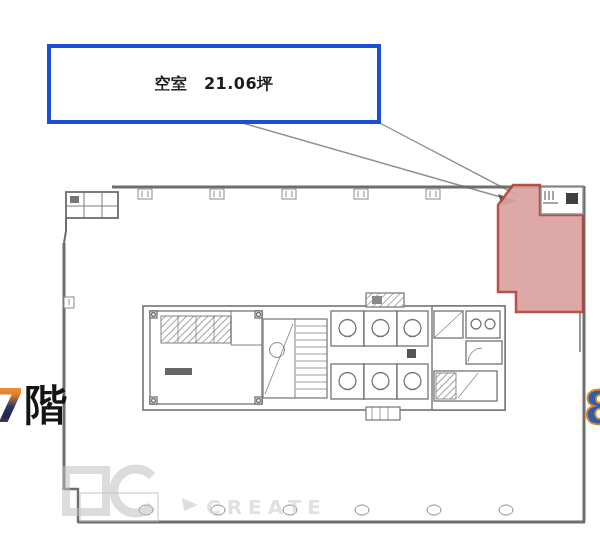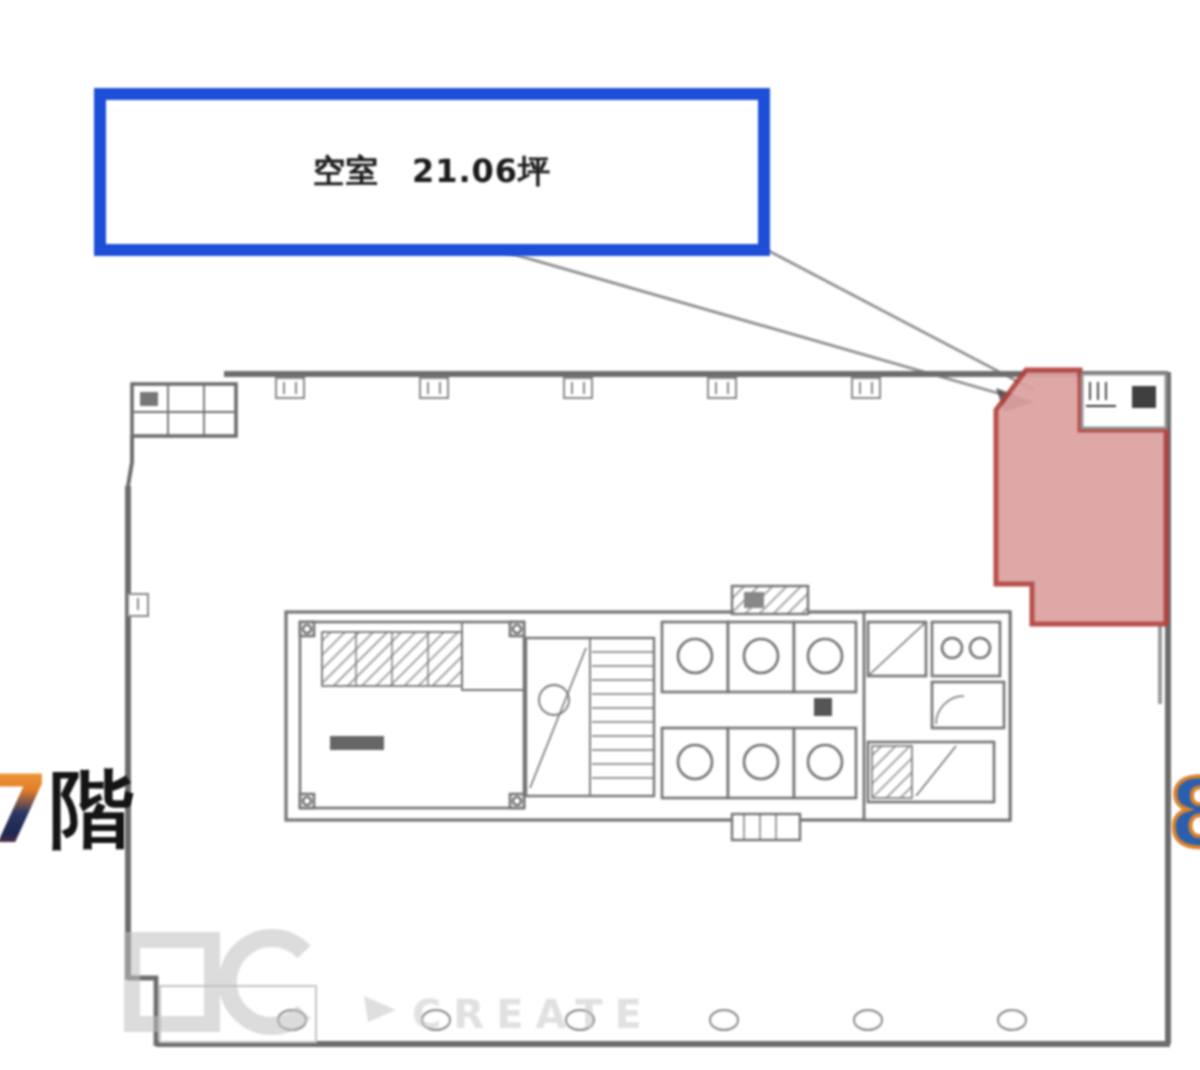--- a/index.html
+++ b/index.html
@@ -3,21 +3,21 @@
 <meta charset="utf-8">
 <style>
   html,body{margin:0;padding:0;background:#fff;}
   #canvas{
     position:relative;width:600px;height:535px;background:#ffffff;overflow:hidden;
     font-family:"DejaVu Sans","Liberation Sans",sans-serif;
   }
   
   .callout{
     position:absolute;left:47px;top:44px;width:326px;height:72px;
-    background:#fff;border:6px solid #1d4ed8;
+    background:#fff;border:4px solid #1d4ed8;
     display:flex;flex-direction:column;justify-content:center;align-items:center;
     gap:2px;filter:blur(0.4px);z-index:3;
   }
   .callout .line{
     font-size:16px;font-weight:bold;color:#1b1b1b;letter-spacing:0.5px;white-space:nowrap;
   }
   
   svg.plan{position:absolute;left:0;top:0;filter:blur(0.55px);z-index:1;}
   
   .floor-label-left{

